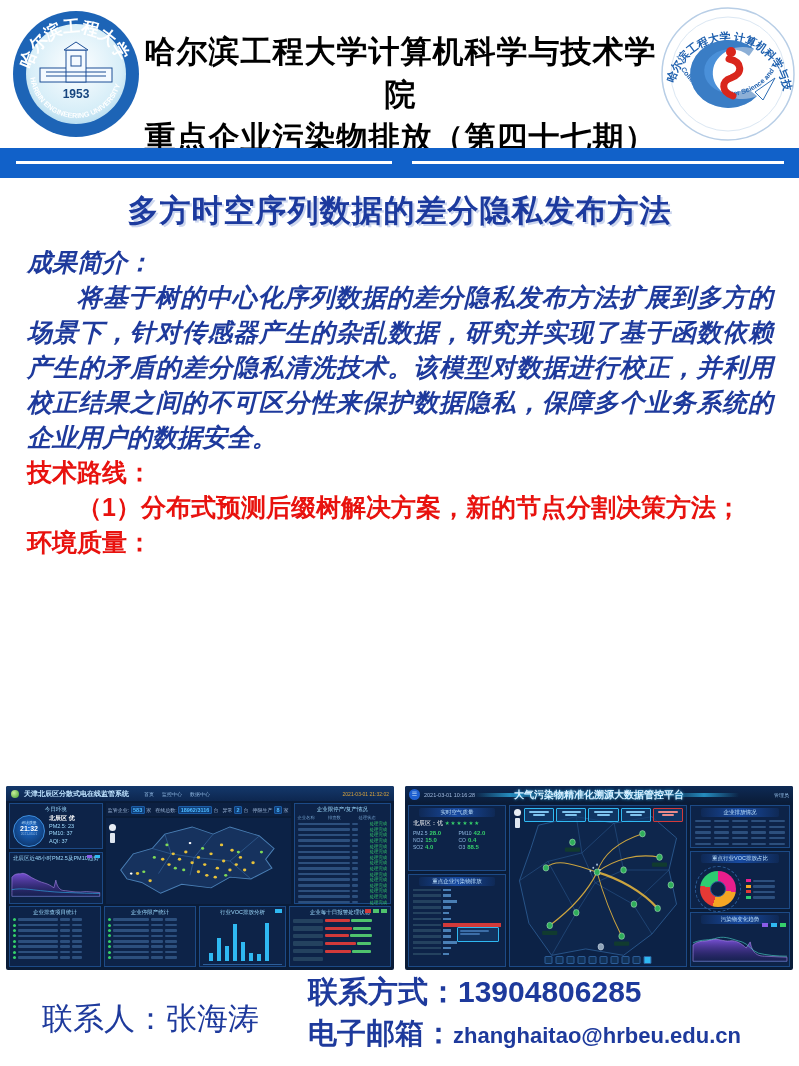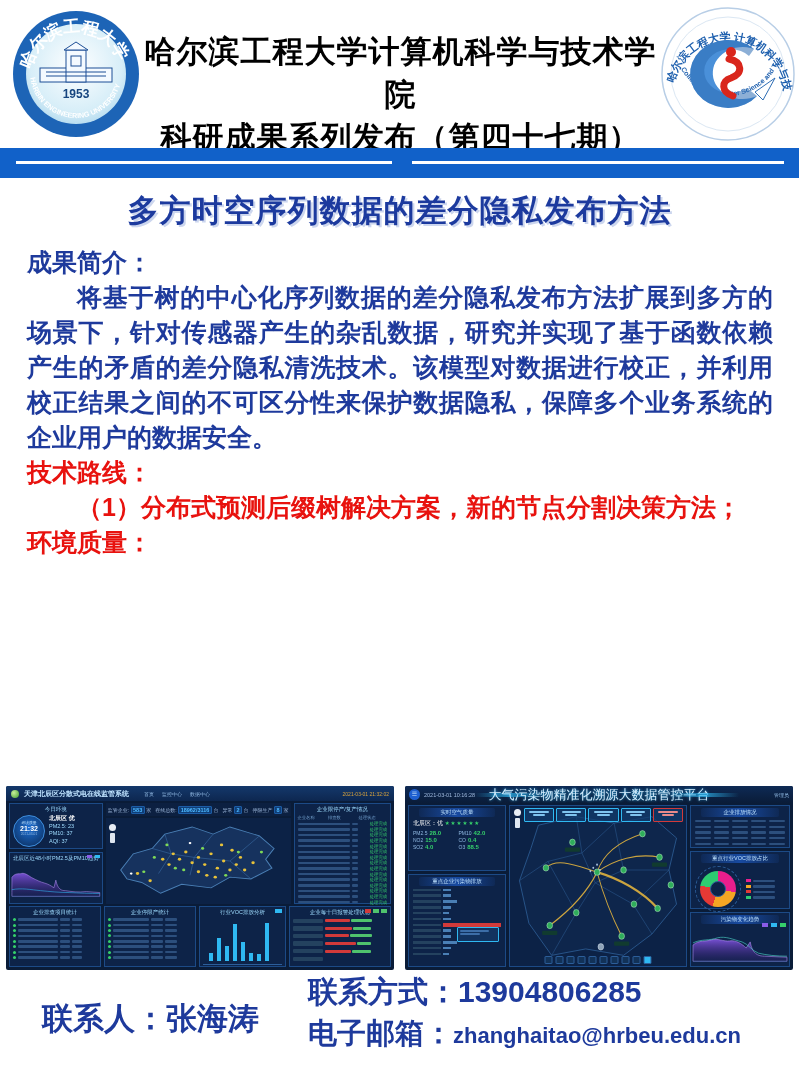--- a/index.html
+++ b/index.html
@@ -14,21 +14,21 @@
   
   .band{position:absolute;left:0;top:148px;width:799px;height:30px;background:#1161c9;}
   .band .line{position:absolute;top:13px;height:3px;background:#fff;}
   .band .l1{left:16px;width:376px;}
   .band .l2{left:412px;width:372px;}
 
   
   .main-title{position:absolute;left:0;top:190px;width:799px;text-align:center;font-size:31px;font-weight:900;color:#1c3a9e;text-shadow:2px 2px 0 #ccd6ee;letter-spacing:1px;}
   .content{position:absolute;left:27px;right:26px;top:245px;font-weight:bold;font-size:25px;line-height:35px;text-align:justify;}
   .content p{margin:0;}
-  .blue{color:#1e3a9c;}
+  .blue{color:#1e3a9c;font-style:italic;}
   .red{color:#e8120e;}
   .indent{text-indent:2em;}
 
   
   .dashboards{position:absolute;left:6px;right:6px;top:786px;height:184px;display:flex;gap:11px;}
   .dash{flex:1;background:#0a1c38;position:relative;overflow:hidden;border-radius:2px;}
   .panel{background:#0d2348;border:1px solid #1c4a86;position:relative;box-sizing:border-box;}
   .ptitle{font-size:5.5px;color:#9fdcff;text-align:center;padding:2px 0 1px;white-space:nowrap;overflow:hidden;}
   .ph{background:#2c4f7d;border-radius:1px;display:inline-block;height:2.5px;}
   .dot-g{width:3px;height:3px;border-radius:50%;background:#35d06b;display:inline-block;}
@@ -88,21 +88,21 @@
   .a-row:nth-child(5) .bar-red{width:38%;} .a-row:nth-child(5) .bar-grn{width:36%;}
   .a-row:nth-child(6) .bar-red{width:50%;} .a-row:nth-child(6) .bar-grn{width:22%;}
   .a-row:nth-child(7) .bar-red{width:42%;} .a-row:nth-child(7) .bar-grn{width:30%;}
   .a-lg{position:absolute;right:3px;top:2px;display:flex;gap:2px;}
   .a-lg i{width:6px;height:3.5px;display:block;}
 
   
   .dr-head{height:17px;background:linear-gradient(#0e2a55,#0a1c38);display:flex;align-items:center;padding:0 4px;position:relative;}
   .dr-menu{width:11px;height:11px;border-radius:50%;background:#1e5fd0;color:#cfe9ff;font-size:6px;line-height:11px;text-align:center;flex:none;}
   .dr-date{font-size:5.5px;color:#9fb9dd;margin-left:4px;white-space:nowrap;}
-  .dr-title{position:absolute;left:0;right:0;text-align:center;font-size:13px;font-weight:normal;color:#d8efff;text-shadow:0 0 3px #2fb9f2;}
+  .dr-title{position:absolute;left:0;right:0;text-align:center;font-size:10px;font-weight:bold;color:#d8efff;text-shadow:0 0 3px #2fb9f2;}
   .dr-deco{position:absolute;top:7px;width:70px;height:4px;background:linear-gradient(90deg,transparent,#2fb9f2,transparent);opacity:.7;}
   .dr-user{margin-left:auto;font-size:5px;color:#8fb7e0;}
   .dr-main{position:absolute;top:19px;left:3px;right:3px;bottom:3px;display:flex;gap:3px;}
   .dr-colL{width:98px;display:flex;flex-direction:column;gap:3px;}
   .chip-title{margin:2px auto 1px;width:80%;font-size:5.5px;color:#bfe3ff;text-align:center;background:linear-gradient(90deg,rgba(30,95,208,.1),rgba(30,95,208,.65),rgba(30,95,208,.1));border-radius:2px;padding:1px 0;white-space:nowrap;overflow:hidden;}
   .aq{height:66px;}
   .aq-dist{font-size:6px;color:#fff;padding:1px 4px;}
   .aq-dist .stars{color:#35d06b;font-size:5.5px;letter-spacing:1px;}
   .aq-grid{display:grid;grid-template-columns:1fr 1fr;gap:1px 3px;padding:1px 4px;}
   .aq-cell{display:flex;gap:2px;align-items:baseline;}
@@ -139,21 +139,21 @@
   .donut{width:36px;height:36px;border-radius:50%;position:relative;}
   .donut::after{content:"";position:absolute;inset:10px;border-radius:50%;background:#0d2348;border:1px solid #2c5e9a;}
   .d-lg{display:flex;flex-direction:column;gap:2.5px;}
   .d-lg-row{display:flex;align-items:center;gap:2px;}
   .d-lg-row .chip{width:5px;height:3px;display:inline-block;}
   .trendp{flex:1;position:relative;}
   .trend-lg{position:absolute;right:3px;top:10px;display:flex;gap:3px;}
   .trend-lg i{width:6px;height:3.5px;display:block;}
 
   
-  .contact-person{position:absolute;left:42px;top:998px;font-size:31px;font-weight:700;color:#1e3a9c;}
+  .contact-person{position:absolute;left:42px;top:998px;font-size:31px;font-weight:400;color:#1e3a9c;}
   .contact-phone{position:absolute;left:308px;top:972px;font-size:30px;font-weight:900;color:#1e3a9c;}
   .contact-email{position:absolute;left:308px;top:1014px;font-size:29px;font-weight:900;color:#1e3a9c;}
   .contact-email .mail{font-size:22px;letter-spacing:0;}
 </style>
 </head>
 <body>
 
 <div class="abs" style="left:0;top:0;width:799px;height:148px;">
 
   <svg class="logo-left" viewBox="0 0 132 136">
@@ -180,21 +180,21 @@
       <path d="M54,44 L66,36 L78,44 Z" fill="#f4faff" stroke-width="1"></path>
       <line x1="36" y1="66" x2="96" y2="66" stroke-width="1"></line>
       <line x1="36" y1="70" x2="96" y2="70" stroke-width="1"></line>
       <rect x="61" y="50" width="10" height="10" stroke-width="1"></rect>
     </g>
     <text x="66" y="92" text-anchor="middle" font-size="12" font-weight="bold" fill="#16457f">1953</text>
   </svg>
 
   <div class="header-titles">
     <div>哈尔滨工程大学计算机科学与技术学院</div>
-    <div>科研成果系列发布（第四十七期）</div>
+    <div>重点企业污染物排放（第四十七期）</div>
   </div>
 
   <svg class="logo-right" viewBox="0 0 138 140">
     <circle cx="69" cy="70" r="66" fill="#ffffff" stroke="#b8cee6" stroke-width="1.5"></circle>
     <circle cx="69" cy="70" r="57" fill="#ffffff" stroke="#dbe7f3" stroke-width="1"></circle>
     <path id="colTop" d="M 14,82 A 56,56 0 0 1 124,82" fill="none"></path>
     <text font-size="11" fill="#1d5fae" font-weight="bold" font-family="'Liberation Serif',serif">
       <textPath href="#colTop" startOffset="2%">哈尔滨工程大学 计算机科学与技术学院</textPath>
     </text>
     <path id="colBot" d="M 20,62 A 55,55 0 0 0 118,62" fill="none"></path>

